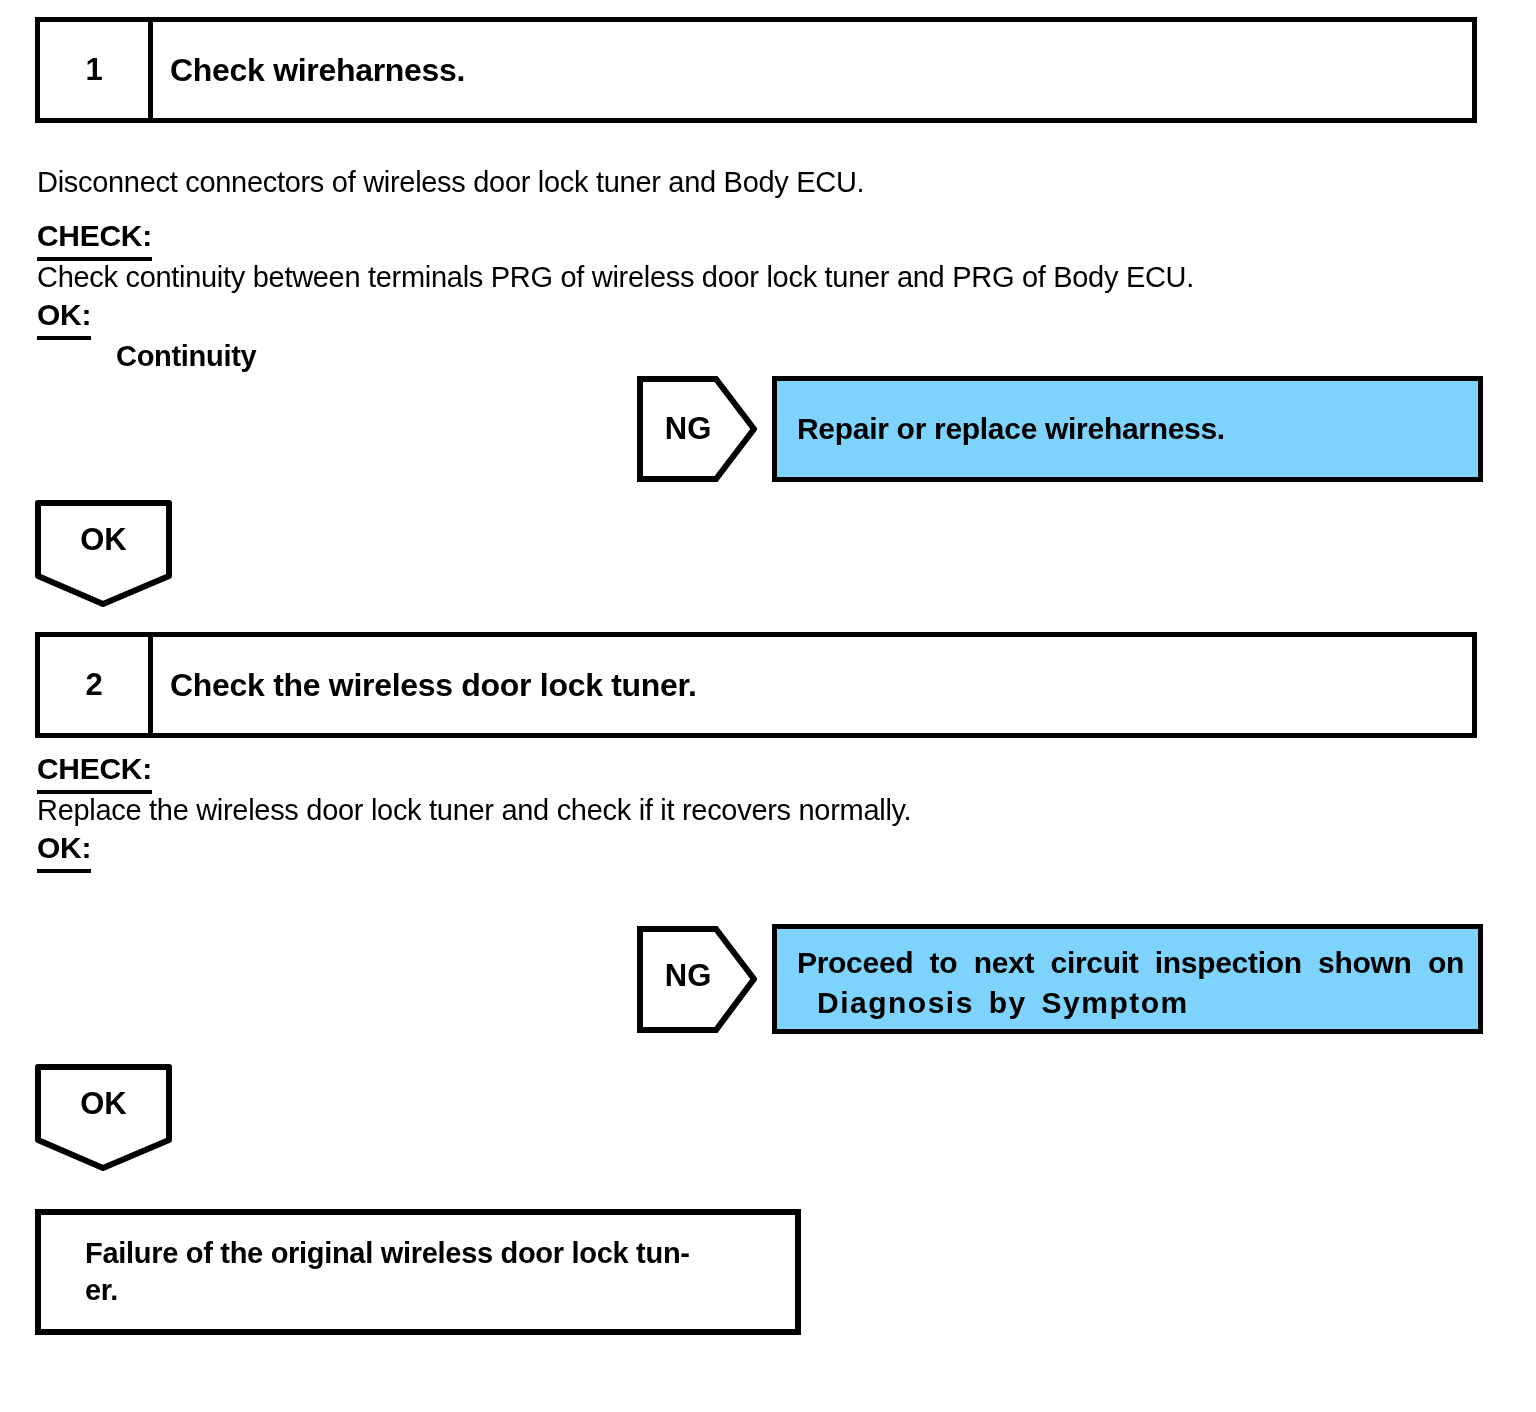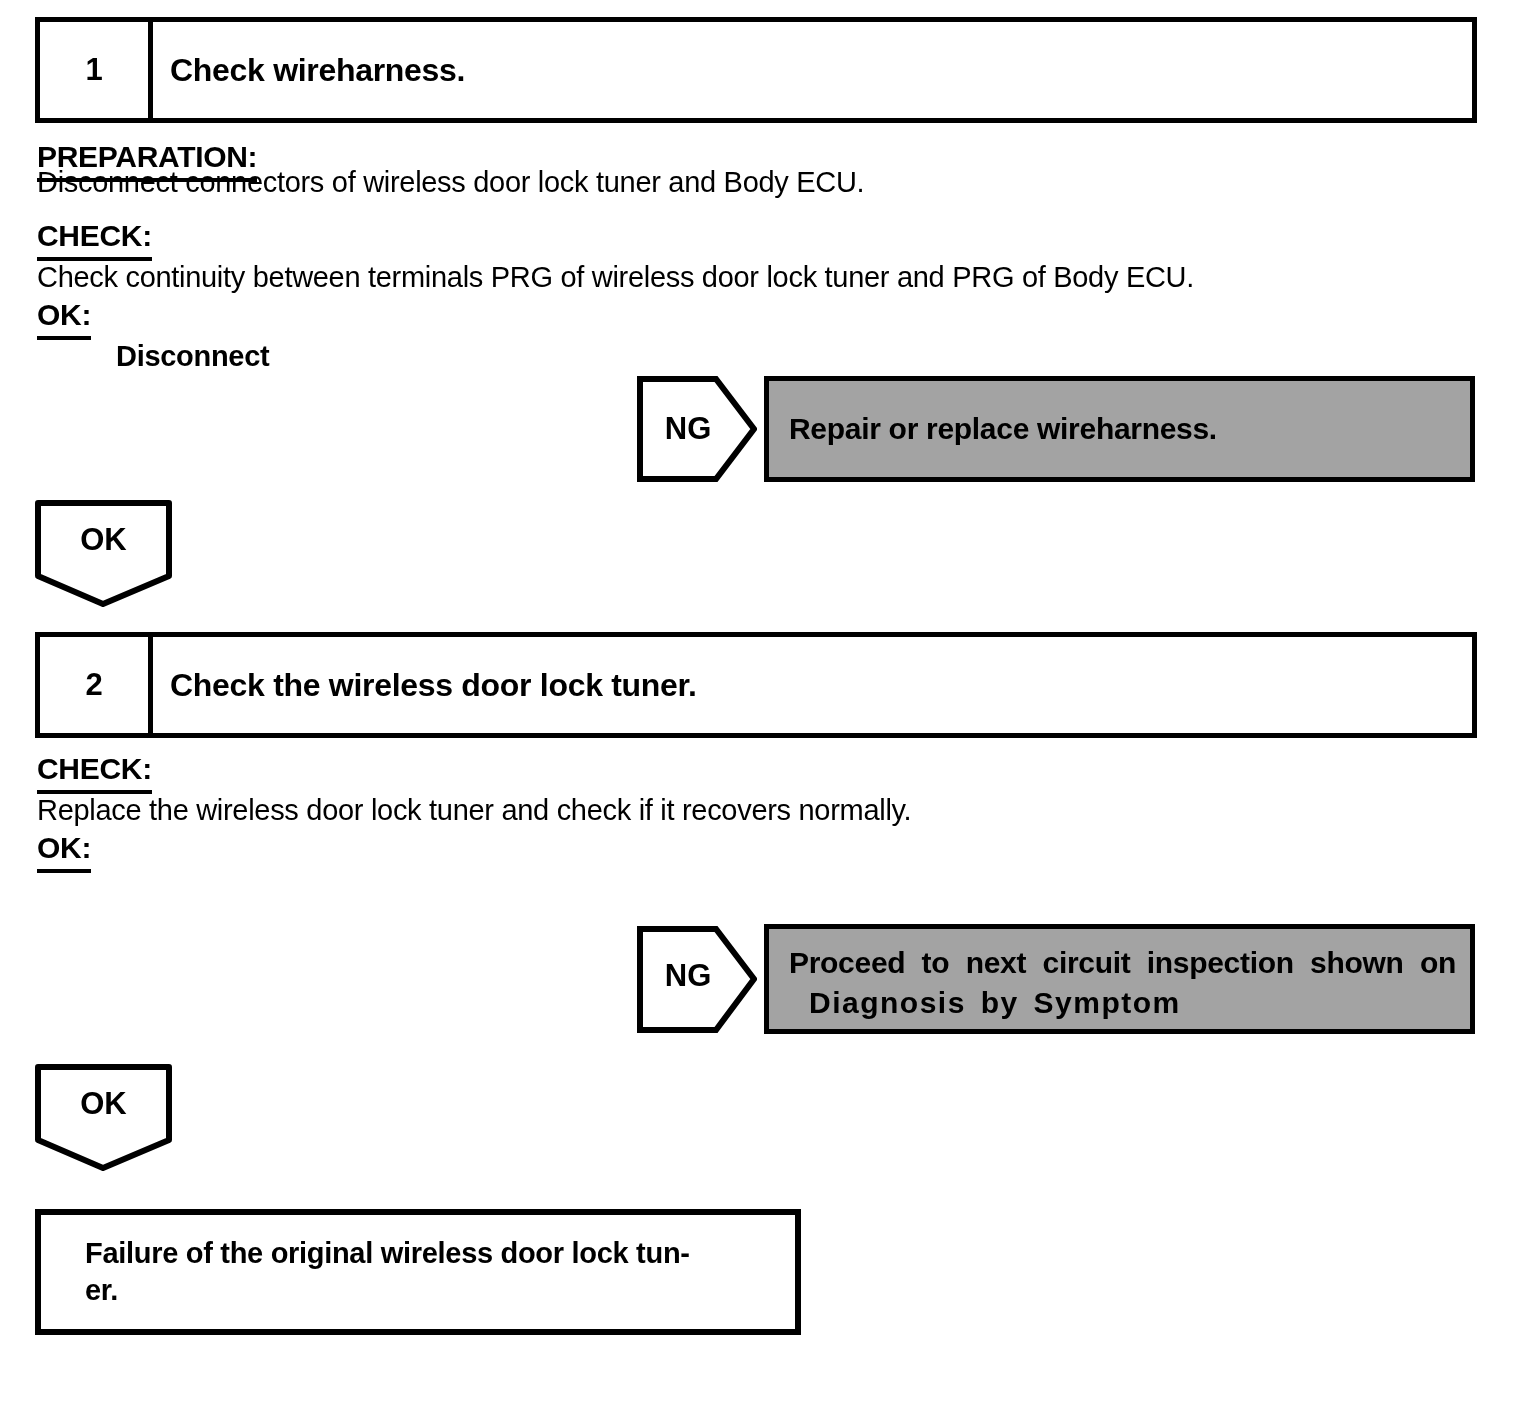--- a/index.html
+++ b/index.html
@@ -75,25 +75,26 @@
   
   .ng-label {
     display: flex;
     align-items: center;
     justify-content: center;
     font-size: 31px;
     font-weight: bold;
   }
   .ng-box {
     border: 5px solid #000000;
-    background: #a3a3a3;
+    background: #7dd3fc;
     display: flex;
     flex-direction: column;
     justify-content: center;
     box-sizing: border-box;
+    margin-left: 8px;
   }
   .ng-box-text {
     font-size: 30px;
     font-weight: bold;
     letter-spacing: -0.3px;
     padding-left: 20px;
     padding-right: 14px;
     line-height: 40px;
   }
   .just {
@@ -132,32 +133,29 @@
 </head>
 <body>
 
 <div class="page">
 
   <div class="abs step-box" style="top:17px;">
     <div class="step-num">1</div>
     <div class="step-title">Check wireharness.</div>
   </div>
 
-  <div class="abs" style="left:37px; top:142px;">
-    <span class="heading">PREPARATION:</span>
-  </div>
   <div class="abs body-line" style="left:37px; top:168px;">Disconnect connectors of wireless door lock tuner and Body ECU.</div>
   <div class="abs" style="left:37px; top:221px;">
     <span class="heading">CHECK:</span>
   </div>
   <div class="abs body-line" style="left:37px; top:263px;">Check continuity between terminals PRG of wireless door lock tuner and PRG of Body ECU.</div>
   <div class="abs" style="left:37px; top:300px;">
     <span class="heading">OK:</span>
   </div>
-  <div class="abs result-line" style="left:116px; top:342px;">Disconnect</div>
+  <div class="abs result-line" style="left:116px; top:342px;">Continuity</div>
 
   <svg class="abs" style="left:637px; top:376px;" width="120" height="106" viewBox="0 0 120 106">
     <polygon points="3,3 79,3 117,53 79,103 3,103" fill="#ffffff" stroke="#000000" stroke-width="6"></polygon>
   </svg>
   <div class="abs ng-label" style="left:640px; top:376px; width:96px; height:106px;">NG</div>
   <div class="abs ng-box" style="left:764px; top:376px; width:711px; height:106px;">
     <div class="ng-box-text">Repair or replace wireharness.</div>
   </div>
 
   <svg class="abs" style="left:35px; top:500px;" width="137" height="107" viewBox="0 0 137 107">

